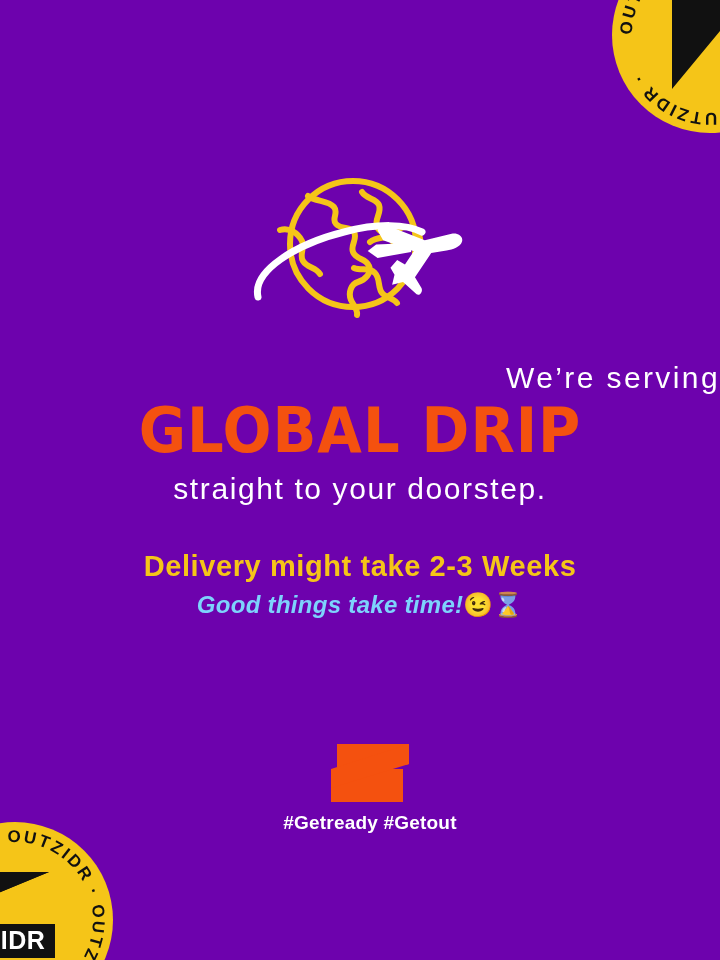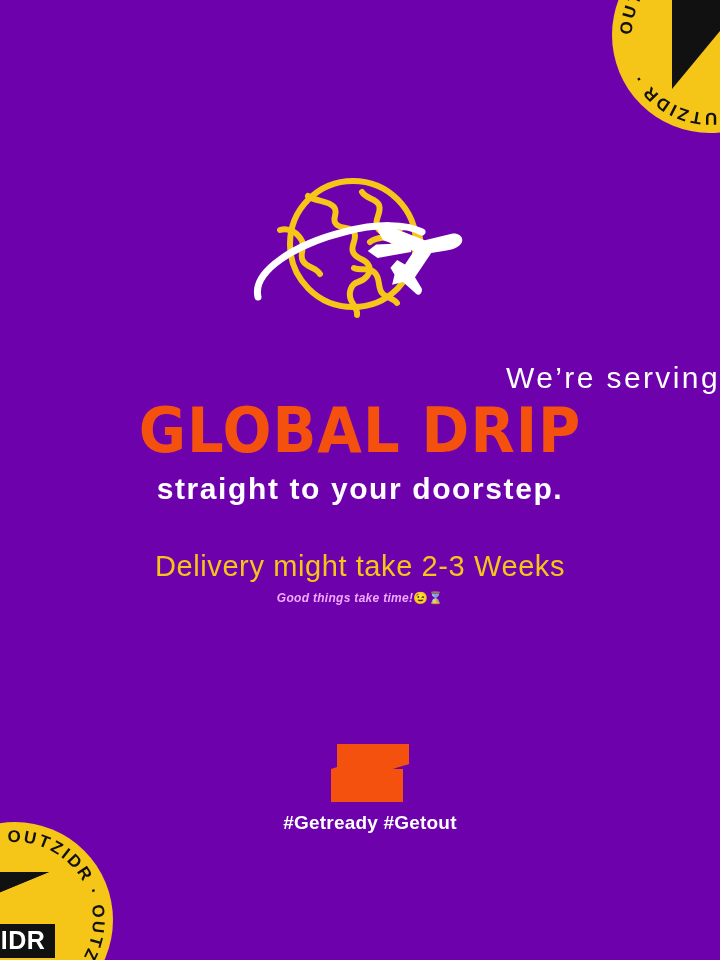--- a/index.html
+++ b/index.html
@@ -61,39 +61,39 @@
     font-size: 62px;
     font-weight: 700;
     color: #F4510F;
     letter-spacing: 1px;
     line-height: 1.0;
     transform: scaleX(0.93);
   }
   .line-straight {
     margin: 10px 0 0 0;
     font-size: 30px;
-    font-weight: 700;
+    font-weight: 400;
     color: #FFFFFF;
     letter-spacing: 1.6px;
     line-height: 1.1;
   }
   .line-delivery {
     margin: 46px 0 0 0;
     font-size: 29px;
-    font-weight: 400;
+    font-weight: 700;
     color: #F5C518;
     letter-spacing: 0.6px;
     line-height: 1.1;
   }
   .line-good {
     margin: 9px 0 0 0;
-    font-size: 12px;
+    font-size: 24px;
     font-weight: 700;
     font-style: italic;
-    color: #f0abfc;
+    color: #7dd3fc;
     letter-spacing: 0.3px;
     line-height: 1.2;
   }
   .emoji { font-style: normal; letter-spacing: 0; }
 
   
   .footer {
     position: absolute;
     left: 0;
     right: 0;

